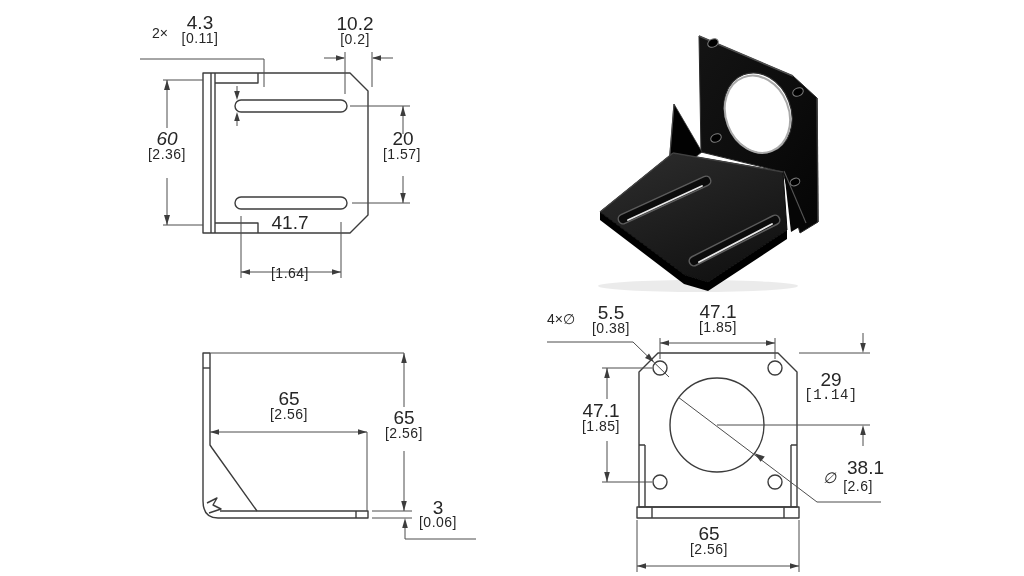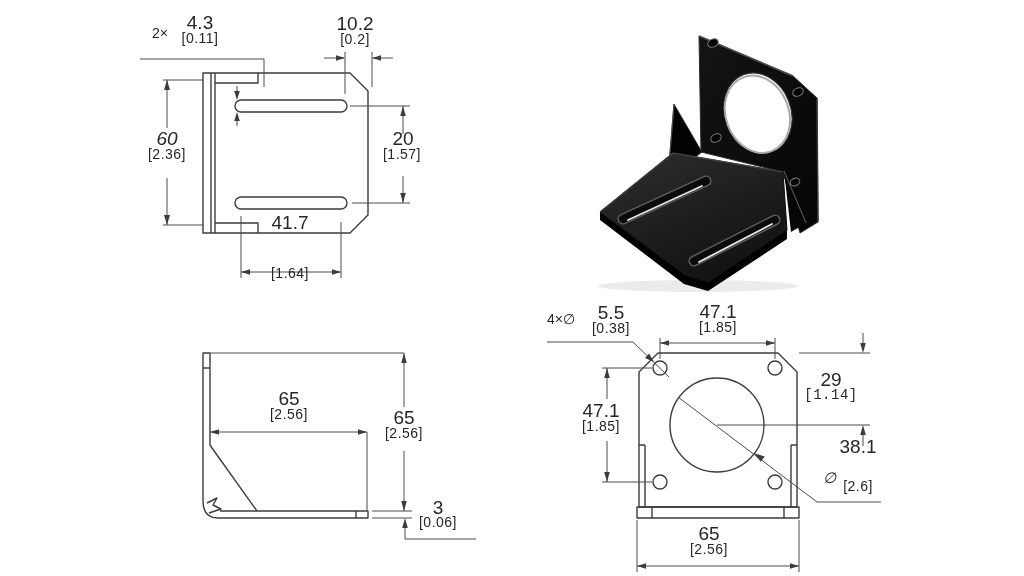--- a/index.html
+++ b/index.html
@@ -136,21 +136,21 @@
   <div class="dimtext prefix" style="left:547px;top:312px;">4×∅</div>
   <div class="dimtext mm" style="left:583px;top:303px;width:56px;">5.5</div>
   <div class="dimtext inch" style="left:583px;top:321px;width:56px;">[0.38]</div>
   <div class="dimtext mm" style="left:688px;top:302px;width:60px;">47.1</div>
   <div class="dimtext inch" style="left:688px;top:320px;width:60px;">[1.85]</div>
   <div class="dimtext mm" style="left:803px;top:370px;width:56px;">29</div>
   <div class="dimtext inch" style="left:803px;top:388px;width:56px;font-family:Liberation Mono, monospace;">[1.14]</div>
   <div class="dimtext mm" style="left:571px;top:401px;width:60px;">47.1</div>
   <div class="dimtext inch" style="left:571px;top:419px;width:60px;">[1.85]</div>
   <div class="dimtext dia" style="left:823px;top:470px;">∅</div>
-  <div class="dimtext mm" style="left:832px;top:437px;width:52px;">38.1</div>
+  <div class="dimtext mm" style="left:832px;top:458px;width:52px;text-align:right;">38.1</div>
   <div class="dimtext inch" style="left:832px;top:479px;width:52px;">[2.6]</div>
   <div class="dimtext mm" style="left:679px;top:524px;width:60px;">65</div>
   <div class="dimtext inch" style="left:679px;top:542px;width:60px;">[2.56]</div>
 
   <div class="view" style="left:580px;top:10px;width:300px;height:280px;">
     <svg width="300" height="280" viewBox="0 0 300 280">
       <defs>
         <linearGradient id="gBase" x1="0" y1="0" x2="0.6" y2="1">
           <stop offset="0" stop-color="#2e2e2e"></stop>
           <stop offset="1" stop-color="#121212"></stop>

